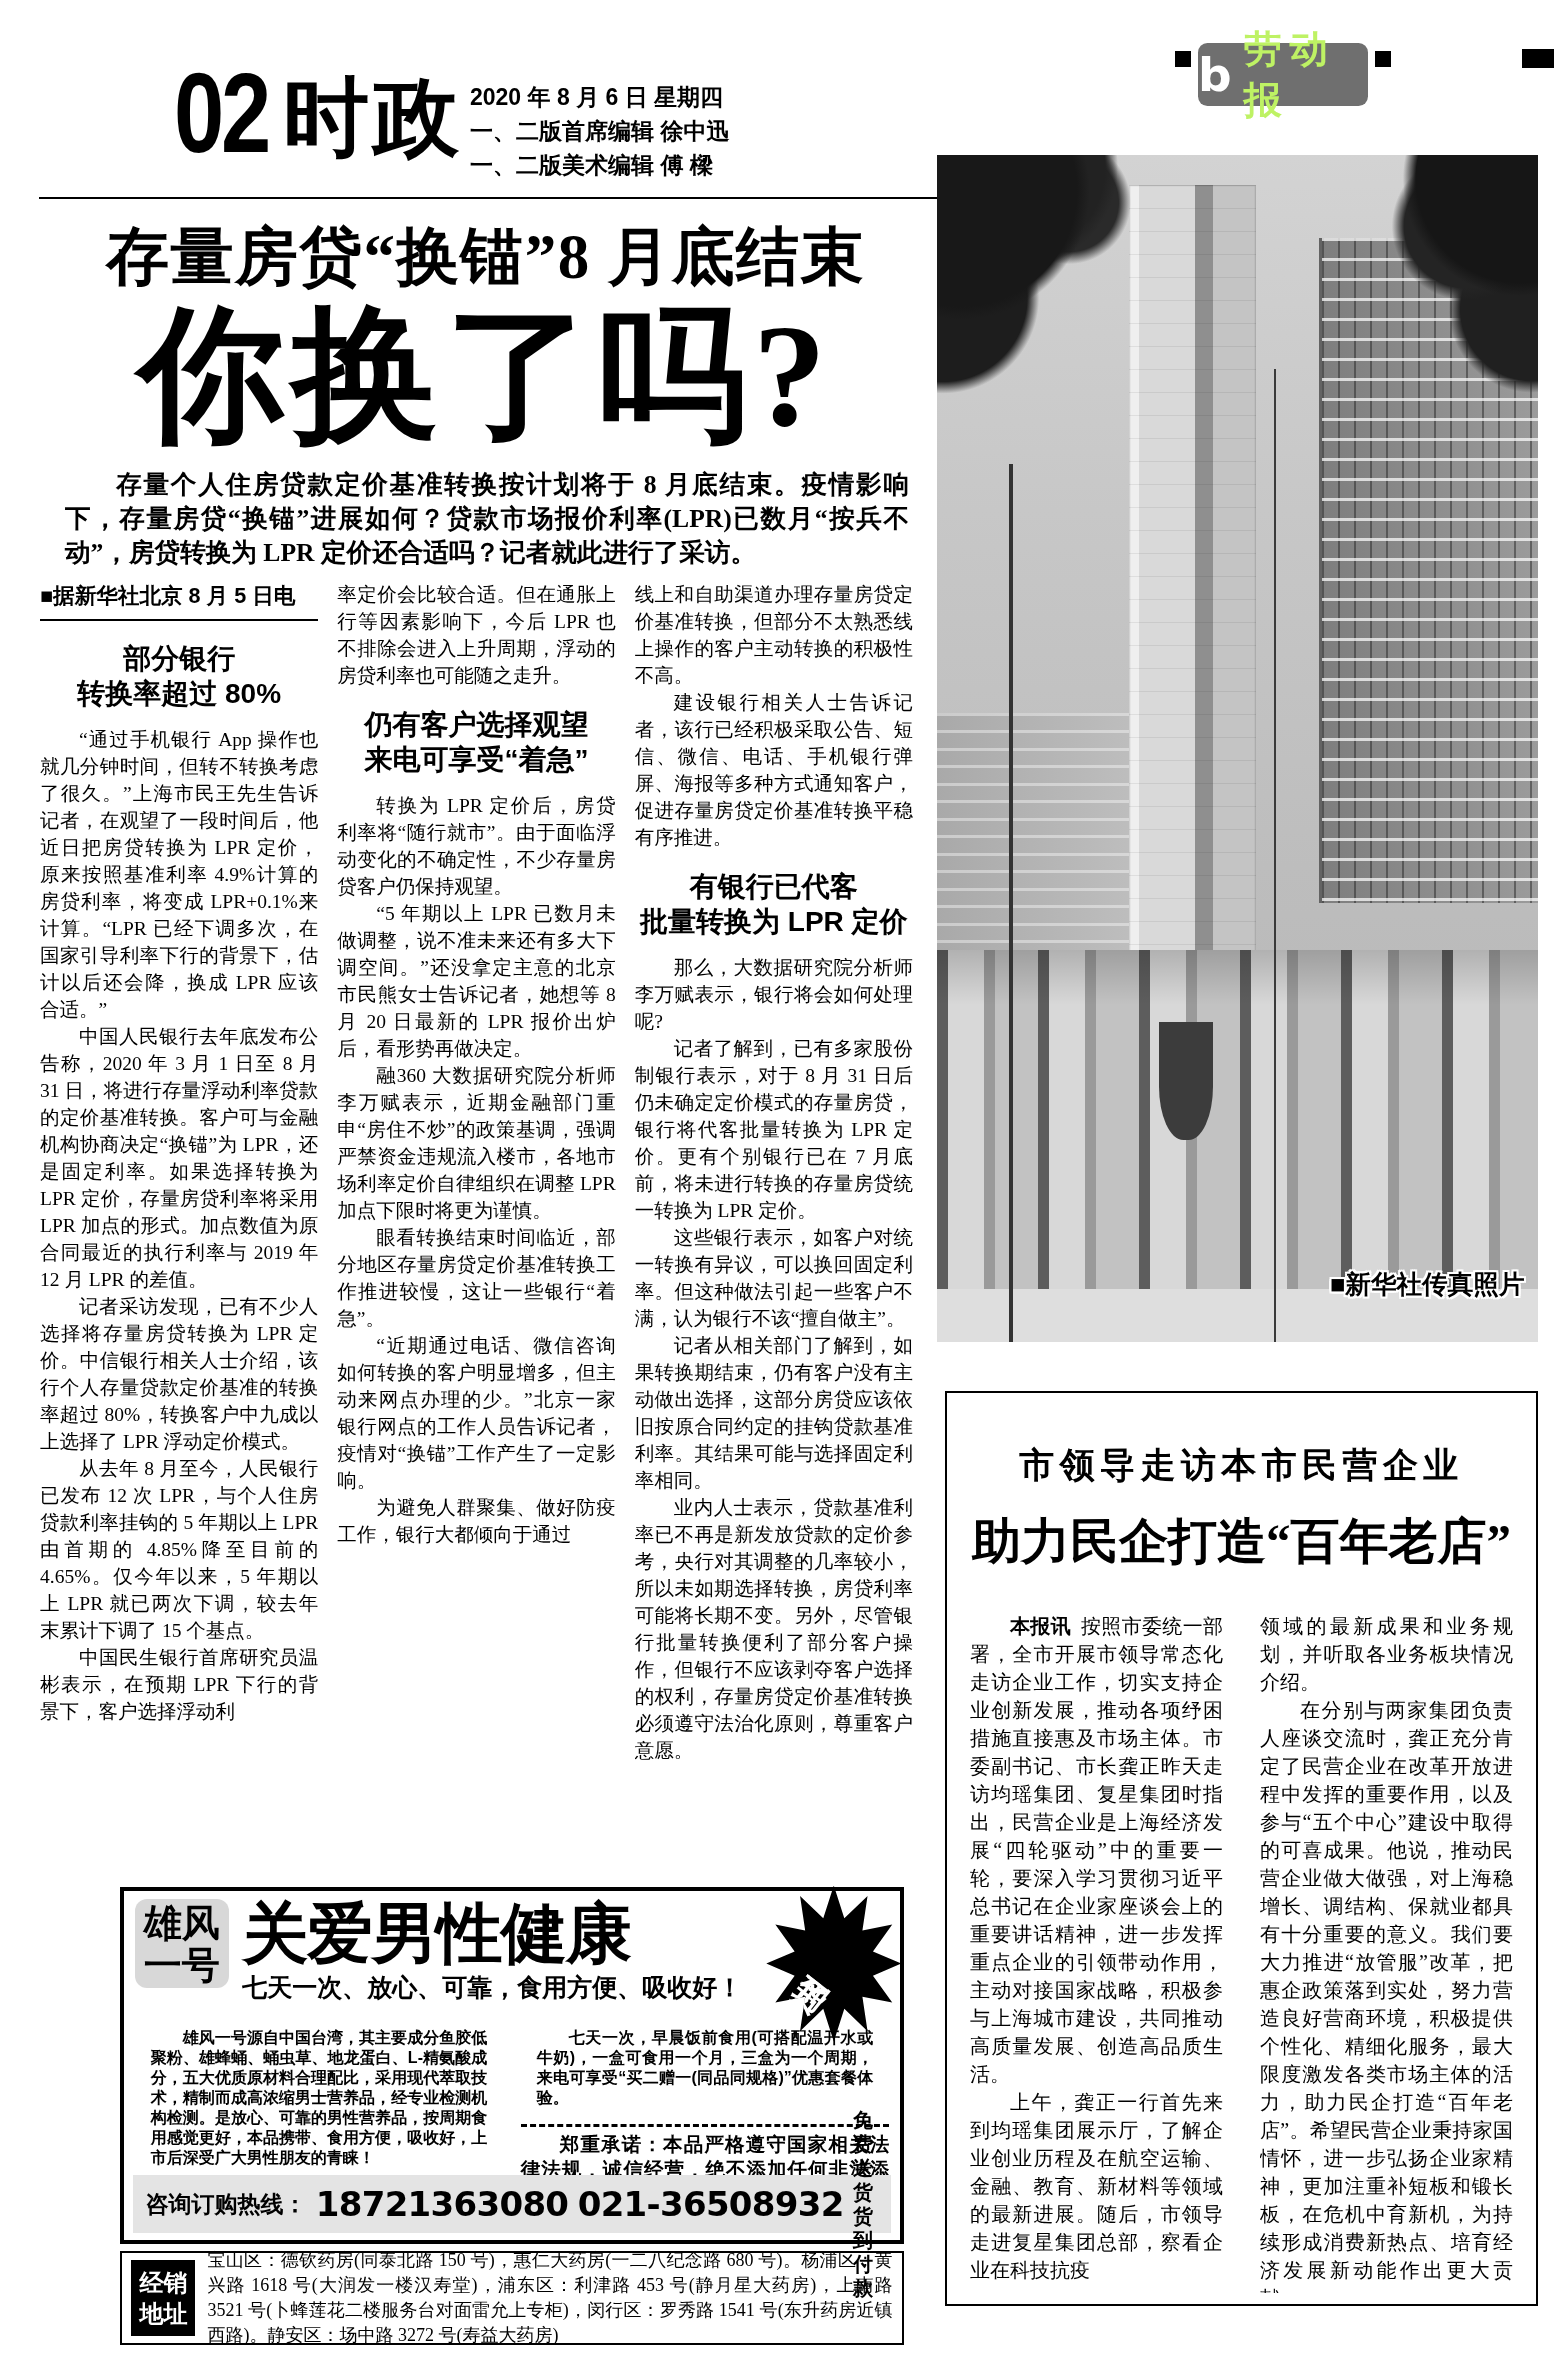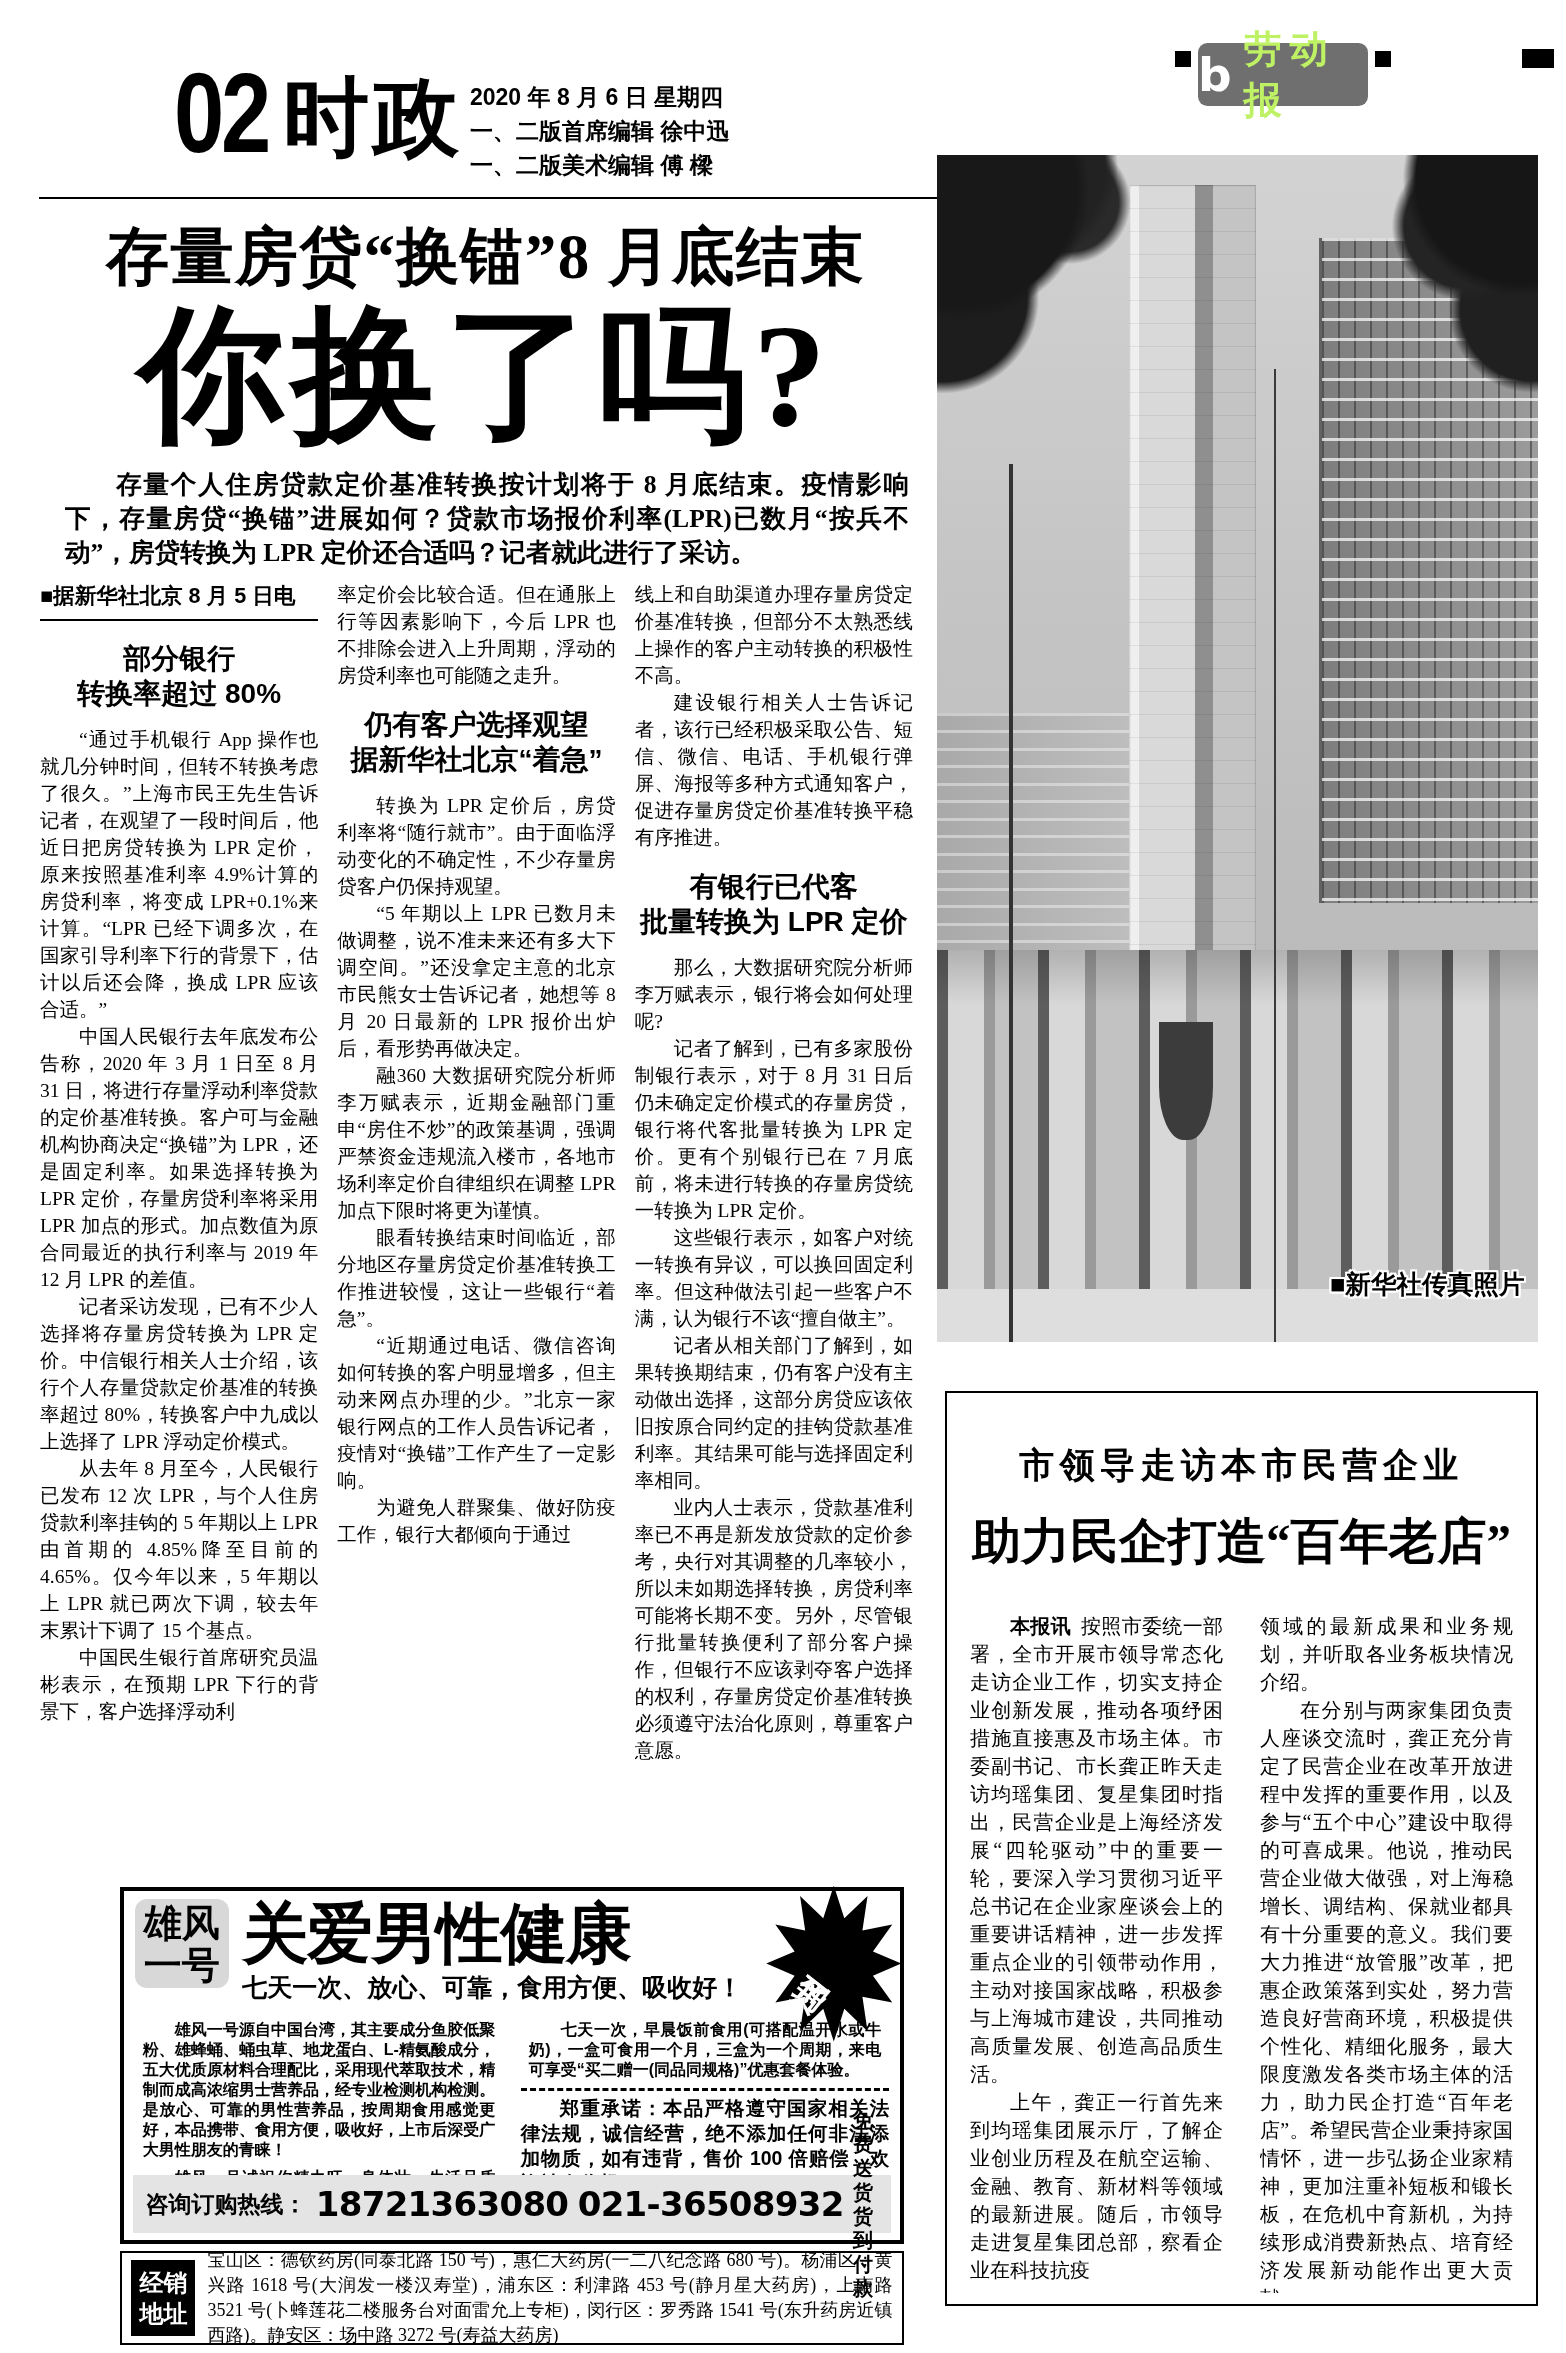--- a/index.html
+++ b/index.html
@@ -96,21 +96,21 @@
   .ad-tagline{font:900 25px "Liberation Sans",sans-serif;margin-top:2.7px;white-space:nowrap;}
   .burst{position:absolute;right:-1.3px;top:-5.4px;width:135px;height:156px;background:#000;
      clip-path:polygon(50% 0%,57.8% 21%,75% 6.7%,71.2% 28.8%,93.3% 25%,79% 42.2%,100% 50%,79% 57.8%,
        93.3% 75%,71.2% 71.2%,75% 93.3%,57.8% 79%,50% 100%,42.2% 79%,25% 93.3%,28.8% 71.2%,6.7% 75%,
        21% 57.8%,0% 50%,21% 42.2%,6.7% 25%,28.8% 28.8%,25% 6.7%,42.2% 21%);}
   .burst span{position:absolute;left:50%;top:50%;transform:translate(-50%,-50%) rotate(38deg);
      writing-mode:vertical-rl;text-orientation:upright;color:#fff;
      font:900 31px "Liberation Sans",sans-serif;letter-spacing:1.3px;}
   .ad-cols{display:flex;gap:17.5px;margin-top:8px;height:197px;overflow:hidden;}
   .ad-col{flex:1;font:700 16px "Liberation Sans",sans-serif;line-height:20px;text-align:justify;}
-  .ad-col p{margin:8px;text-indent:2em;}
+  .ad-col p{margin:16px;text-indent:2em;}
   .ad-divider{border-top:3.4px dashed #000;margin:6.7px 0 5.4px;}
   .ad-promise{font:900 19.5px "Liberation Sans",sans-serif;line-height:25px;text-indent:2em;text-align:justify;}
   .ad-advertiser{font:400 14px "Liberation Serif",serif;margin-left:6.7px;white-space:nowrap;}
   .ad-hotline{position:absolute;left:9.4px;right:9.4px;bottom:6.7px;height:58px;background:#e4e4e4;
      display:flex;align-items:center;padding:0 12px;box-sizing:border-box;gap:9.4px;}
   .hot-label{font:700 23px "Liberation Sans",sans-serif;white-space:nowrap;}
   .hot-numbers{font:900 34px "DejaVu Sans","Liberation Sans",sans-serif;letter-spacing:-0.7px;white-space:nowrap;}
   .hot-delivery{margin-left:auto;font:900 20px "Liberation Sans",sans-serif;line-height:24px;text-align:left;}
 
   
@@ -160,21 +160,21 @@
       <p class="ind">中国人民银行去年底发布公告称，2020 年 3 月 1 日至 8 月 31 日，将进行存量浮动利率贷款的定价基准转换。客户可与金融机构协商决定“换锚”为 LPR，还是固定利率。如果选择转换为 LPR 定价，存量房贷利率将采用 LPR 加点的形式。加点数值为原合同最近的执行利率与 2019 年 12 月 LPR 的差值。</p>
       <p class="ind">记者采访发现，已有不少人选择将存量房贷转换为 LPR 定价。中信银行相关人士介绍，该行个人存量贷款定价基准的转换率超过 80%，转换客户中九成以上选择了 LPR 浮动定价模式。</p>
       <p class="ind">从去年 8 月至今，人民银行已发布 12 次 LPR，与个人住房贷款利率挂钩的 5 年期以上 LPR 由首期的 4.85%降至目前的 4.65%。仅今年以来，5 年期以上 LPR 就已两次下调，较去年末累计下调了 15 个基点。</p>
       <p class="ind">中国民生银行首席研究员温彬表示，在预期 LPR 下行的背景下，客户选择浮动利</p>
     </div>
 
     <div class="col">
       <p class="cont">率定价会比较合适。但在通胀上行等因素影响下，今后 LPR 也不排除会进入上升周期，浮动的房贷利率也可能随之走升。</p>
       <div class="subhead">
         <div>仍有客户选择观望</div>
-        <div>据新华社北京“着急”</div>
+        <div>来电可享受“着急”</div>
       </div>
       <p class="ind">转换为 LPR 定价后，房贷利率将“随行就市”。由于面临浮动变化的不确定性，不少存量房贷客户仍保持观望。</p>
       <p class="ind">“5 年期以上 LPR 已数月未做调整，说不准未来还有多大下调空间。”还没拿定主意的北京市民熊女士告诉记者，她想等 8 月 20 日最新的 LPR 报价出炉后，看形势再做决定。</p>
       <p class="ind">融360 大数据研究院分析师李万赋表示，近期金融部门重申“房住不炒”的政策基调，强调严禁资金违规流入楼市，各地市场利率定价自律组织在调整 LPR 加点下限时将更为谨慎。</p>
       <p class="ind">眼看转换结束时间临近，部分地区存量房贷定价基准转换工作推进较慢，这让一些银行“着急”。</p>
       <p class="ind">“近期通过电话、微信咨询如何转换的客户明显增多，但主动来网点办理的少。”北京一家银行网点的工作人员告诉记者，疫情对“换锚”工作产生了一定影响。</p>
       <p class="ind">为避免人群聚集、做好防疫工作，银行大都倾向于通过</p>
     </div>
 
     <div class="col">

